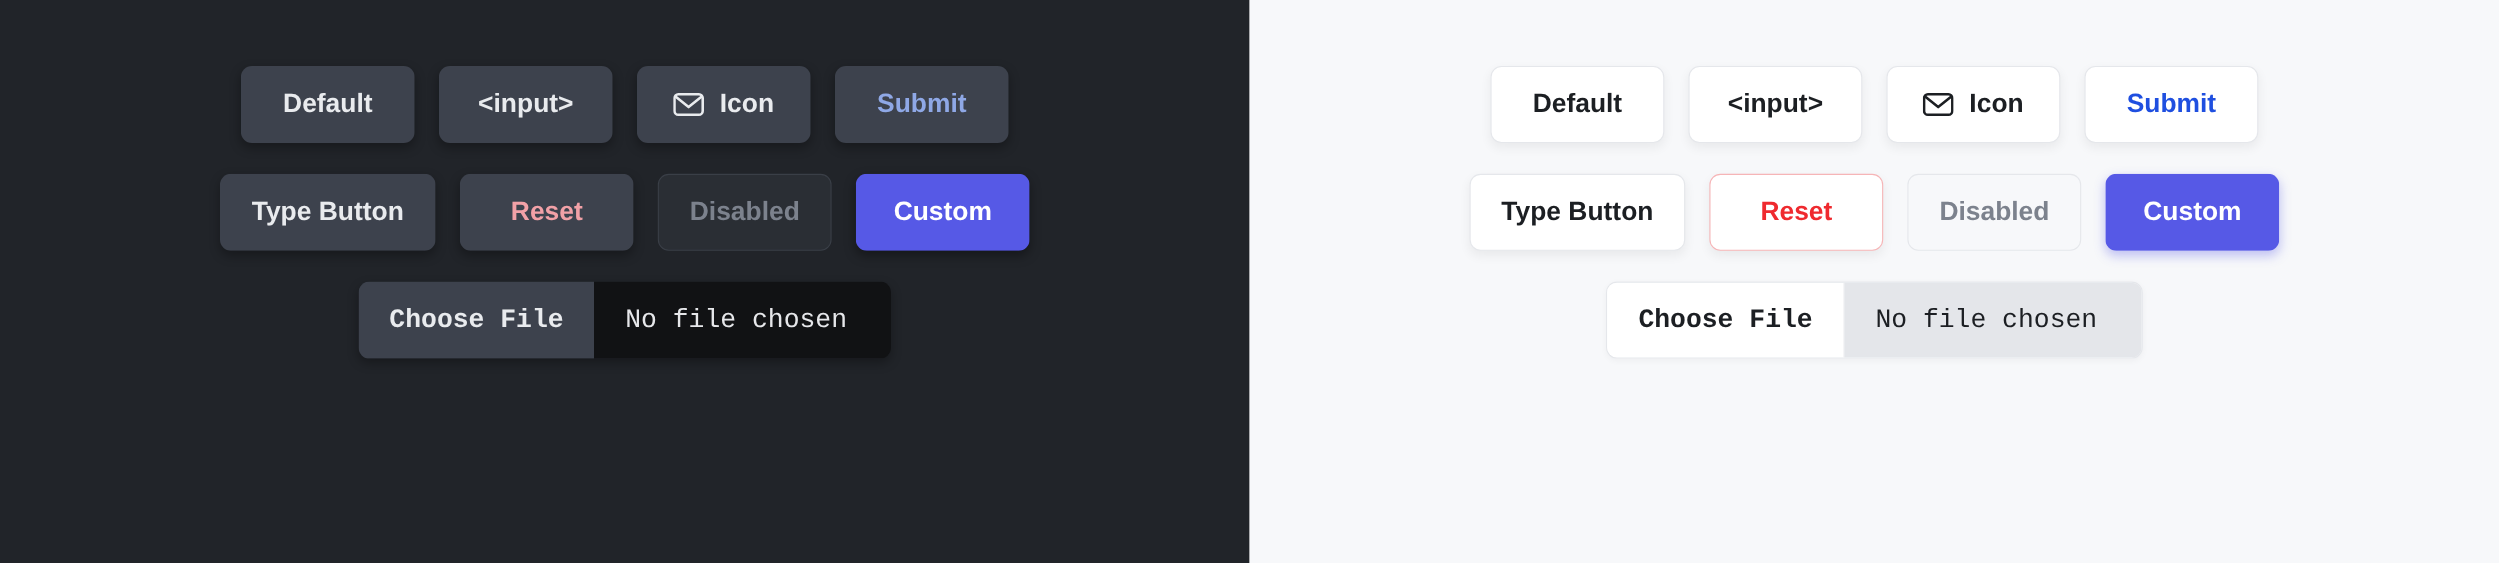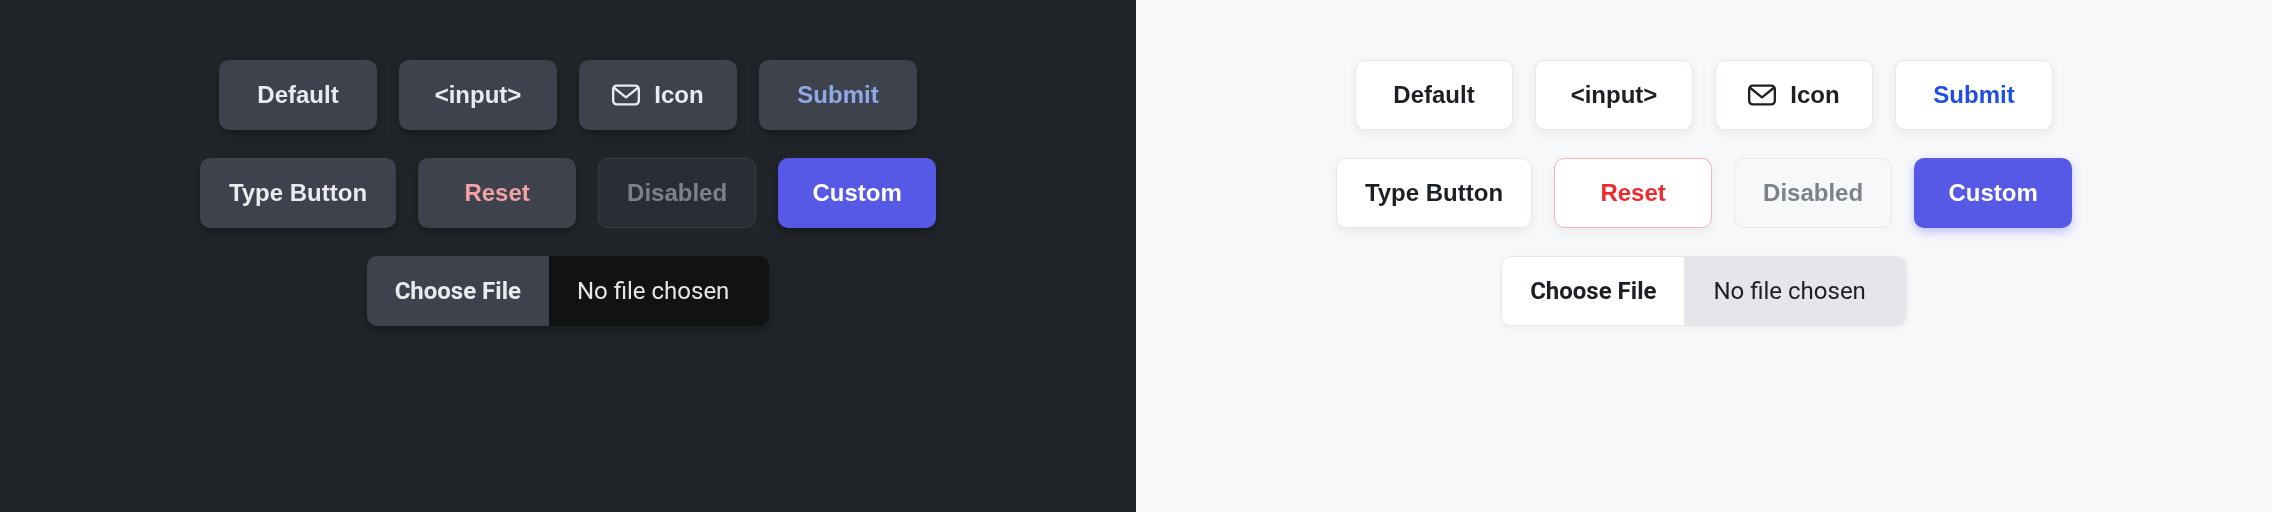--- a/index.html
+++ b/index.html
@@ -17,21 +17,21 @@
       flex-direction: column;
       gap: 28px;
     }
     .panel.dark { background: #212429; }
     .panel.light { background: #f7f8fa; }
     .row {
       display: flex;
       gap: 22px;
       justify-content: center;
     }
-    .row.file-row { justify-content: center; }
+    .row.file-row { justify-content: center; font-family: Liberation Mono, monospace; }
     .btn {
       height: 70px;
       min-width: 158px;
       padding: 0 28px;
       border-radius: 10px;
       font-size: 24px;
       font-weight: 700;
       display: inline-flex;
       align-items: center;
       justify-content: center;

